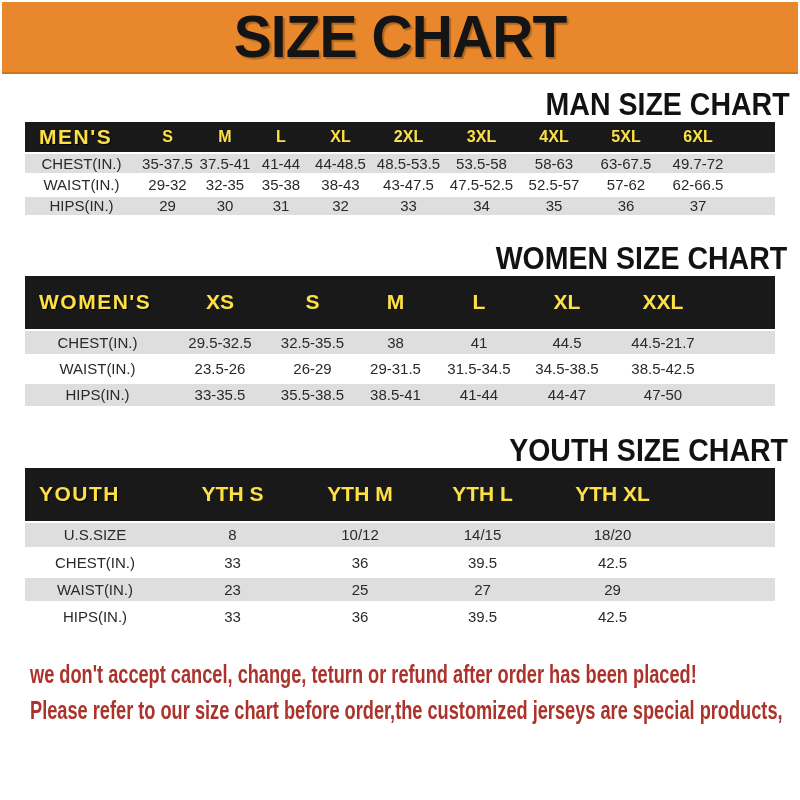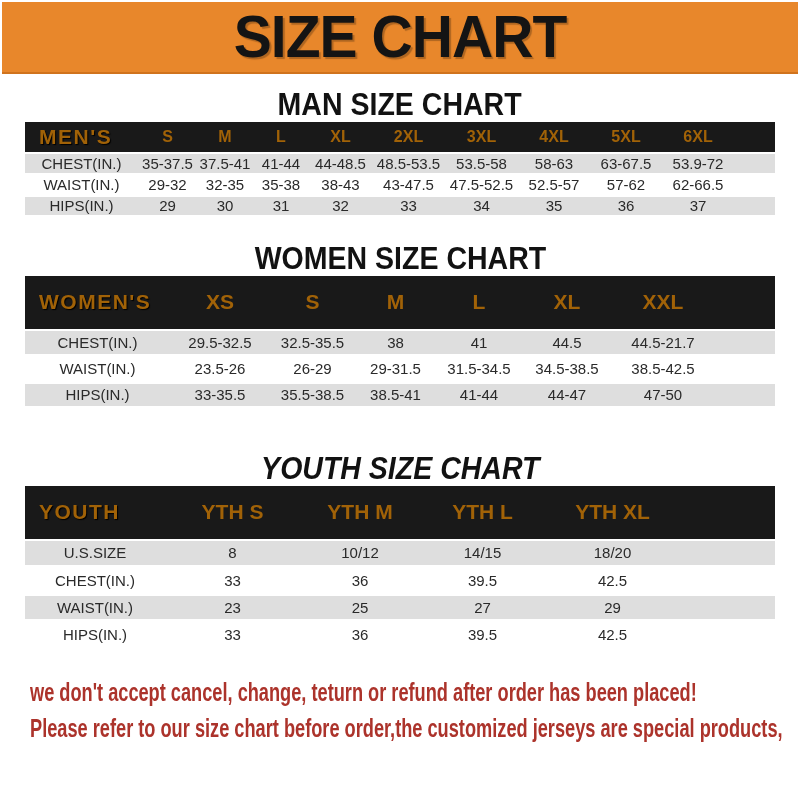--- a/index.html
+++ b/index.html
@@ -28,36 +28,36 @@
     letter-spacing: -1px;
     display: inline-block;
     transform: scaleX(0.95);
     text-shadow: 2px 2px 1px rgba(0,0,0,0.25);
     white-space: nowrap;
     line-height: 72px;
   }
 
   
   .section-title {
-    text-align: center;
+    text-align: right;
     line-height: 34px;
     height: 34px;
   }
   .section-title span {
     font-size: 31px;
     font-weight: bold;
     color: #121212;
     letter-spacing: 0px;
     display: inline-block;
     transform: scaleX(0.92);
     white-space: nowrap;
   }
   .mt-man   { margin-top: 14px; }
   .mt-women { margin-top: 24px; }
-  .mt-youth { margin-top: 42px; font-style: italic; }
+  .mt-youth { margin-top: 24px; }
 
   
   table.chart {
     width: 750px;
     margin: 0 auto;
     border-collapse: collapse;
     table-layout: fixed;
   }
   .mt-t1 { margin-top: 18px; }
   .mt-t2 { margin-top: 20px; }
@@ -66,21 +66,21 @@
   table.chart td {
     text-align: center;
     font-size: 15px;
     color: #2a2a2a;
     padding: 0;
     white-space: nowrap;
     overflow: hidden;
   }
   tr.head td {
     background: #191919;
-    color: #a16207;
+    color: #fde047;
     border-bottom: 2px solid #ffffff;
   }
   tr.head td.corner {
     text-align: left;
     padding-left: 14px;
     font-weight: bold;
     font-size: 21px;
     letter-spacing: 1.5px;
     text-shadow: 1px 1px 1px #000;
   }
@@ -154,21 +154,21 @@
     <tr class="r gray">
       <td class="rl">CHEST(IN.)</td>
       <td>35-37.5</td>
       <td>37.5-41</td>
       <td>41-44</td>
       <td>44-48.5</td>
       <td>48.5-53.5</td>
       <td>53.5-58</td>
       <td>58-63</td>
       <td>63-67.5</td>
-      <td>53.9-72</td>
+      <td>49.7-72</td>
       <td></td>
     </tr>
     <tr class="r white">
       <td class="rl">WAIST(IN.)</td>
       <td>29-32</td>
       <td>32-35</td>
       <td>35-38</td>
       <td>38-43</td>
       <td>43-47.5</td>
       <td>47.5-52.5</td>

